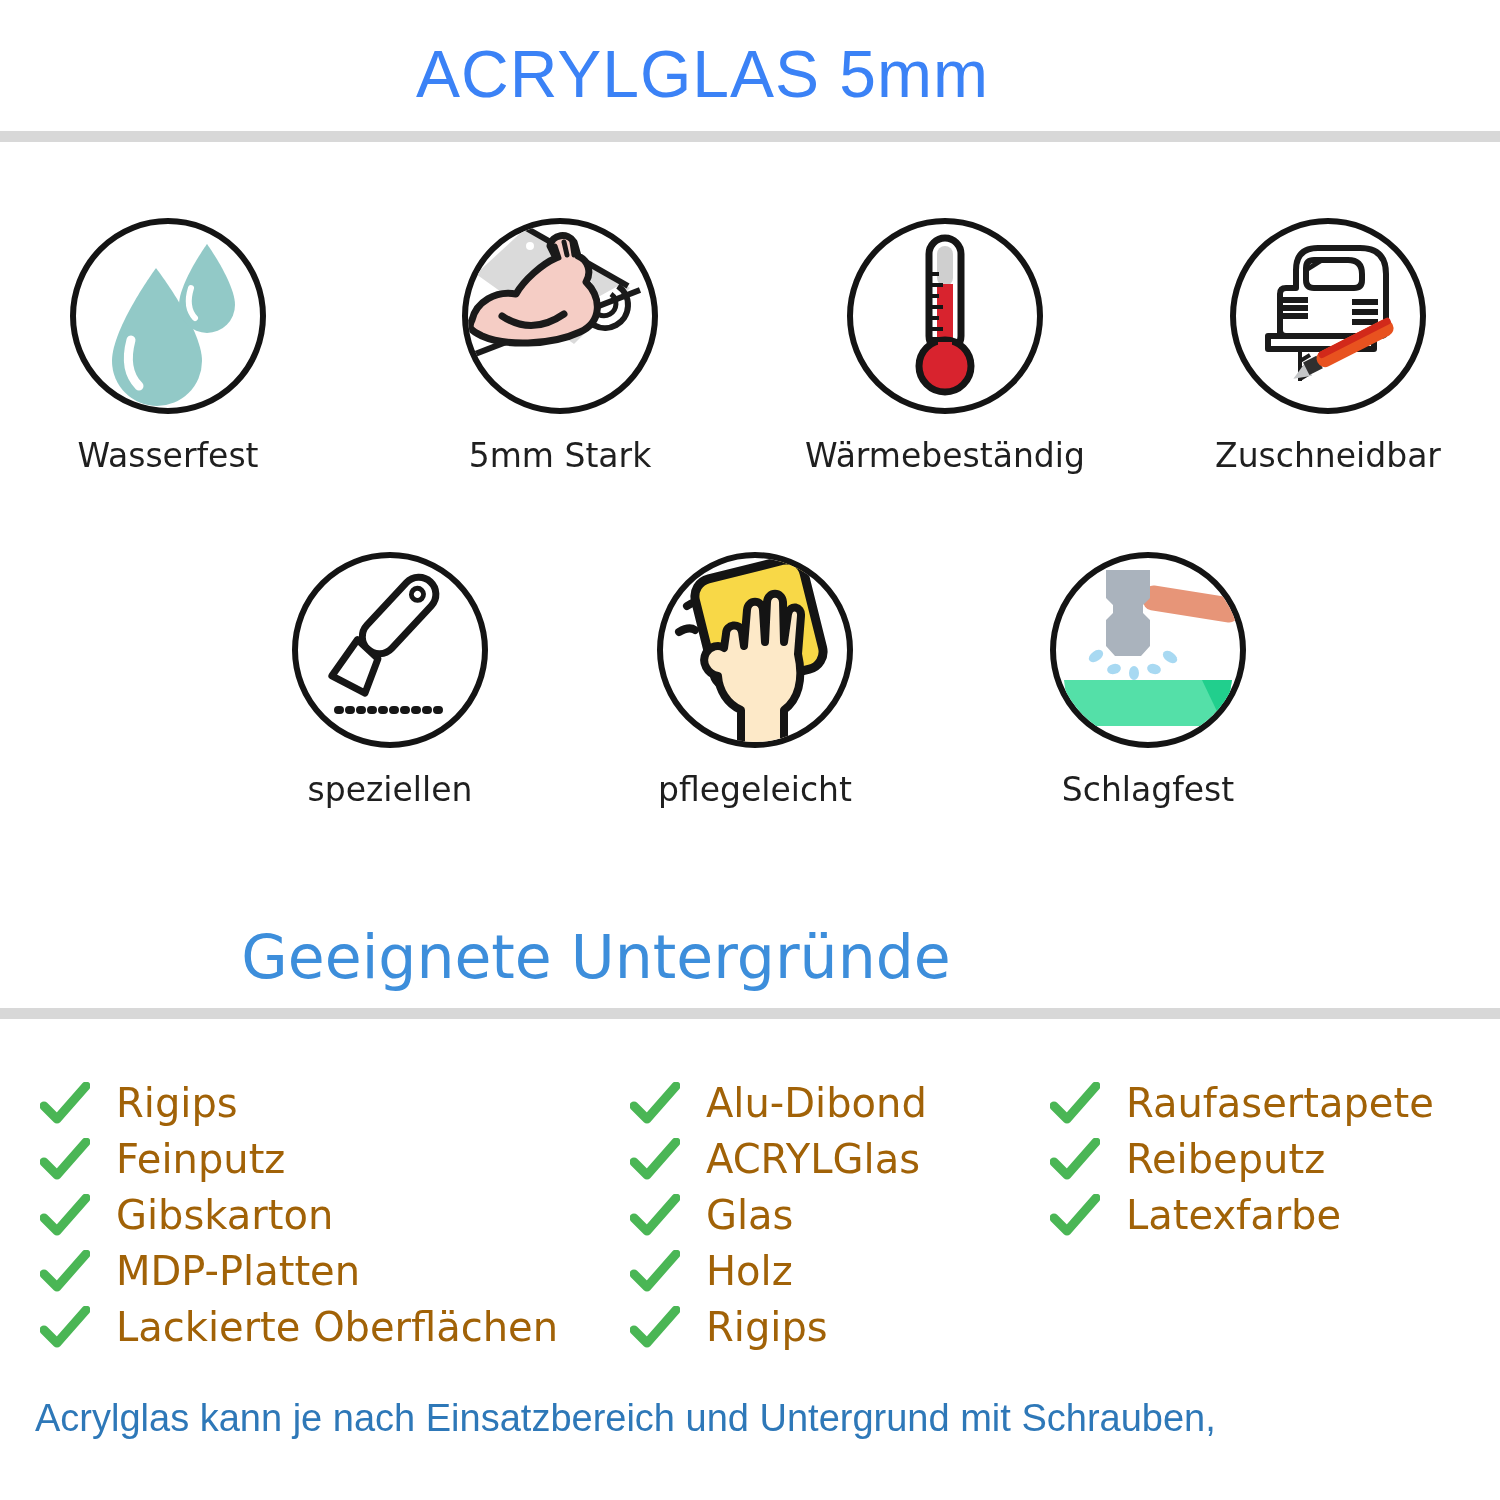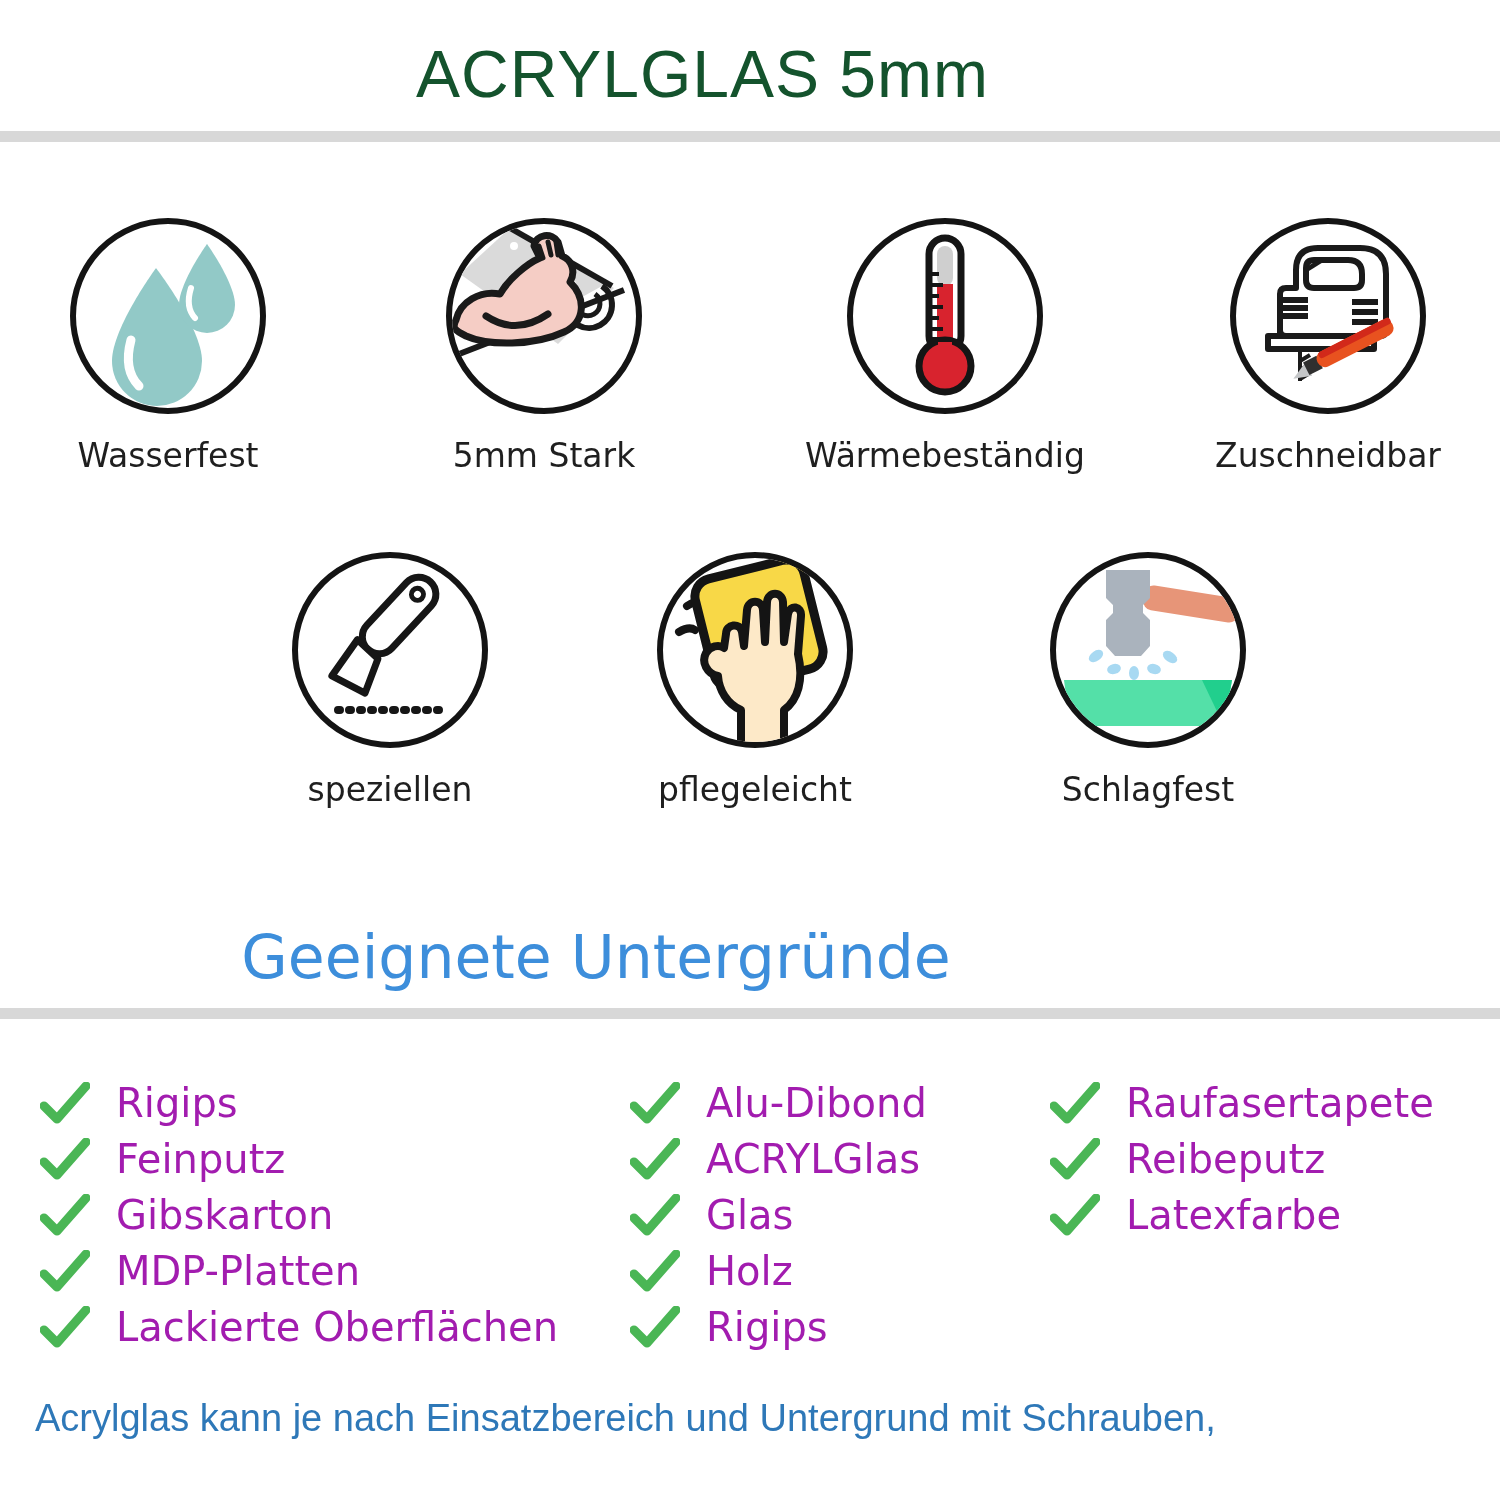--- a/index.html
+++ b/index.html
@@ -3,21 +3,21 @@
 <meta charset="utf-8">
 <style>
   html,body{margin:0;padding:0;}
   body{
     width:1500px;height:1500px;position:relative;background:#ffffff;
     font-family:"DejaVu Sans",sans-serif;overflow:hidden;
   }
   .page-title{
     position:absolute;top:36px;left:0;width:1405px;text-align:center;
     font-family:"Liberation Sans",sans-serif;
-    font-size:66px;color:#14532d;letter-spacing:1px;font-weight:400;
+    font-size:66px;color:#3b82f6;letter-spacing:1px;font-weight:400;
   }
   .bar{position:absolute;left:0;width:1500px;height:11px;background:#d8d8d8;}
   .bar1{top:131px;}
   .bar2{top:1008px;}
 
   .feat{position:absolute;width:340px;text-align:center;}
   .circle{
     width:184px;height:184px;margin:0 auto;border:6px solid #141414;
     border-radius:50%;overflow:hidden;background:#fff;
   }
@@ -25,21 +25,21 @@
   .feat-label{margin-top:22px;font-size:33px;color:#1f1f1f;white-space:nowrap;}
 
   .section-heading{
     position:absolute;top:922px;left:0;width:1192px;text-align:center;
     font-size:60px;color:#3d8edb;font-weight:400;
   }
 
   .col{position:absolute;top:1075px;}
   .li{display:flex;align-items:center;height:56px;}
   .check{flex:0 0 auto;margin-right:26px;}
-  .li span{font-size:40px;color:#a21caf;white-space:nowrap;}
+  .li span{font-size:40px;color:#a16207;white-space:nowrap;}
 
   .footer{
     position:absolute;left:35px;top:1394px;
     font-family:"Liberation Sans",sans-serif;
     font-size:38px;line-height:49px;color:#2e78b8;letter-spacing:0px;white-space:nowrap;text-align:right;
   }
 </style>
 </head>
 <body>
 
@@ -51,21 +51,21 @@
     <svg width="184" height="184" viewBox="0 0 184 184">
       <path d="M80 44 C80 44 36 104 36 137 a45 45 0 0 0 90 0 C126 104 80 44 80 44 Z" fill="#92c9c7"></path>
       <path d="M131 20 C131 20 103 59 103 81 a28 28 0 0 0 56 0 C159 59 131 20 131 20 Z" fill="#92c9c7"></path>
       <path d="M55 116 q-8 30 8 46" stroke="#ffffff" stroke-width="9" fill="none" stroke-linecap="round"></path>
       <path d="M115 64 q-6 19 4 30" stroke="#ffffff" stroke-width="6" fill="none" stroke-linecap="round"></path>
     </svg>
   </div>
   <div class="feat-label">Wasserfest</div>
 </div>
 
-<div class="feat" style="left:374px;top:218px">
+<div class="feat" style="left:390px;top:218px">
   <div class="circle">
     <svg width="184" height="184" viewBox="0 0 184 184">
       <polygon points="58,4 162,64 106,120 8,50" fill="#dadada"></polygon>
       <circle cx="62" cy="22" r="4" fill="#fff"></circle>
         <circle cx="96" cy="38" r="4" fill="#fff"></circle>
       <circle cx="120" cy="60" r="4" fill="#fff"></circle>
         <circle cx="128" cy="86" r="4" fill="#fff"></circle>
       <path d="M58 4 L160 62" stroke="#1a1a1a" stroke-width="6"></path>
       <path d="M150 62 a23 23 0 1 1 -36 20" fill="#ffffff" stroke="#1a1a1a" stroke-width="6"></path>
       <path d="M143 70 a12 12 0 1 1 -19 11" fill="none" stroke="#1a1a1a" stroke-width="5"></path>

